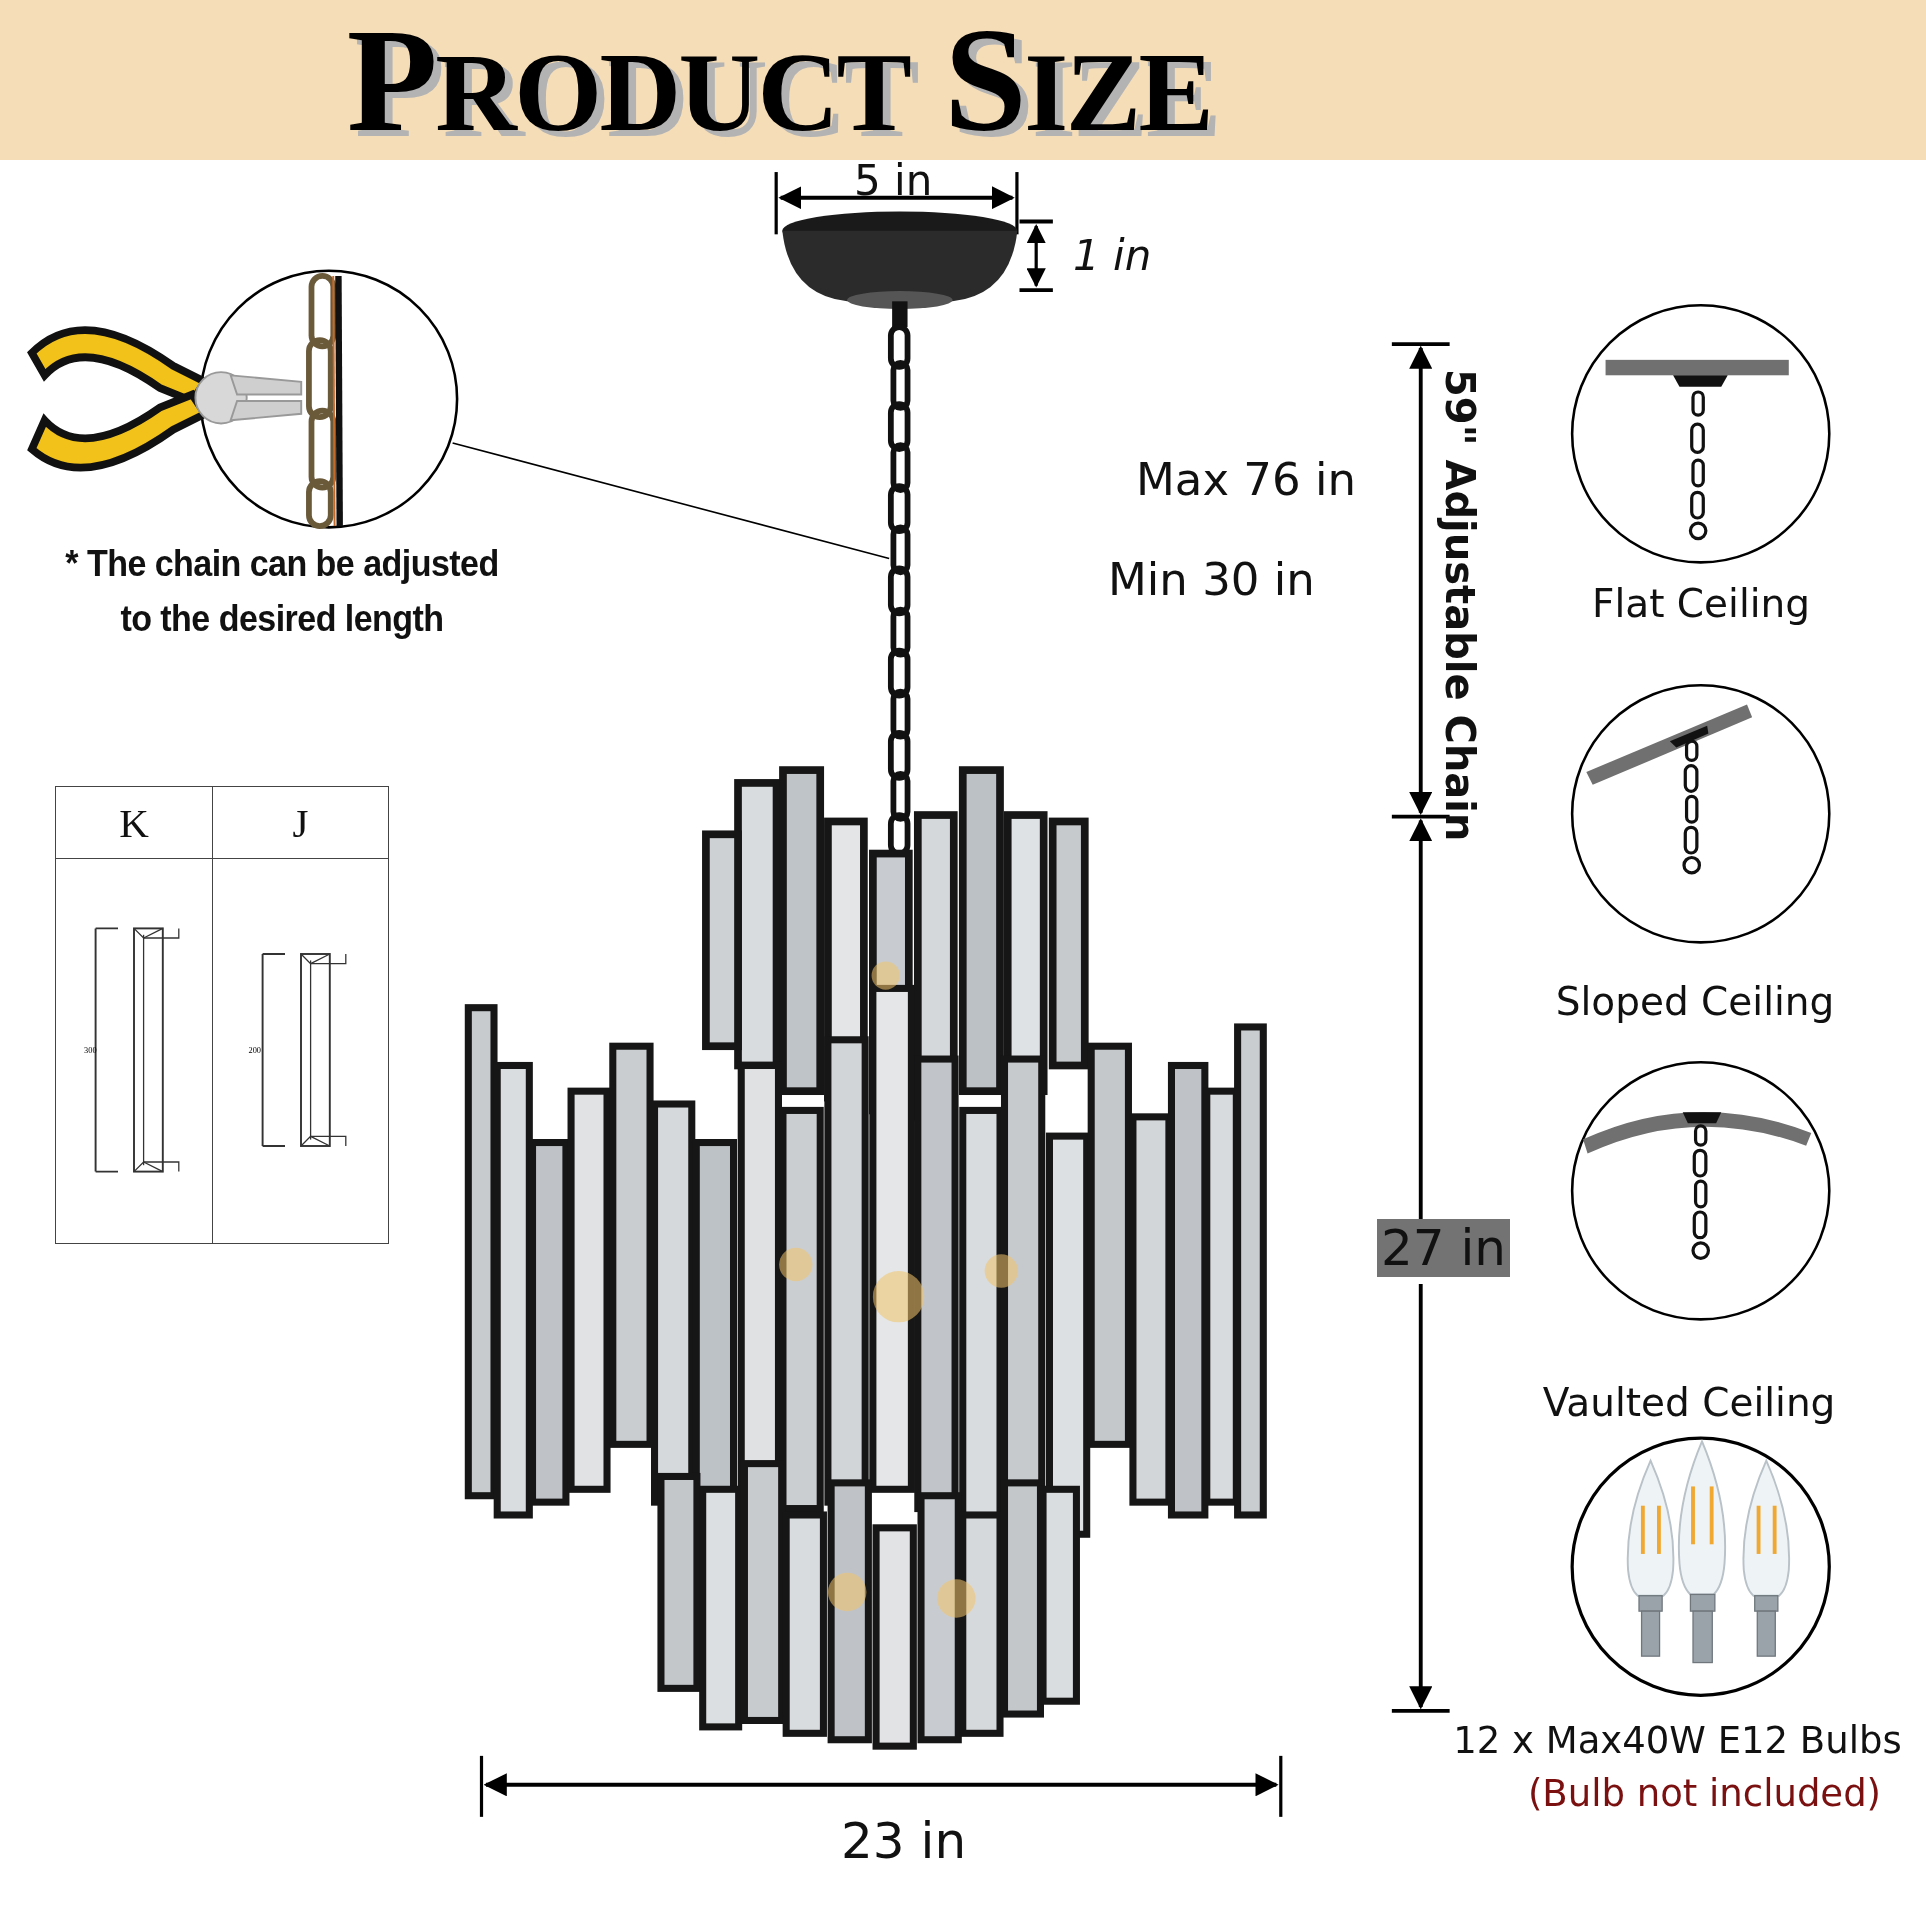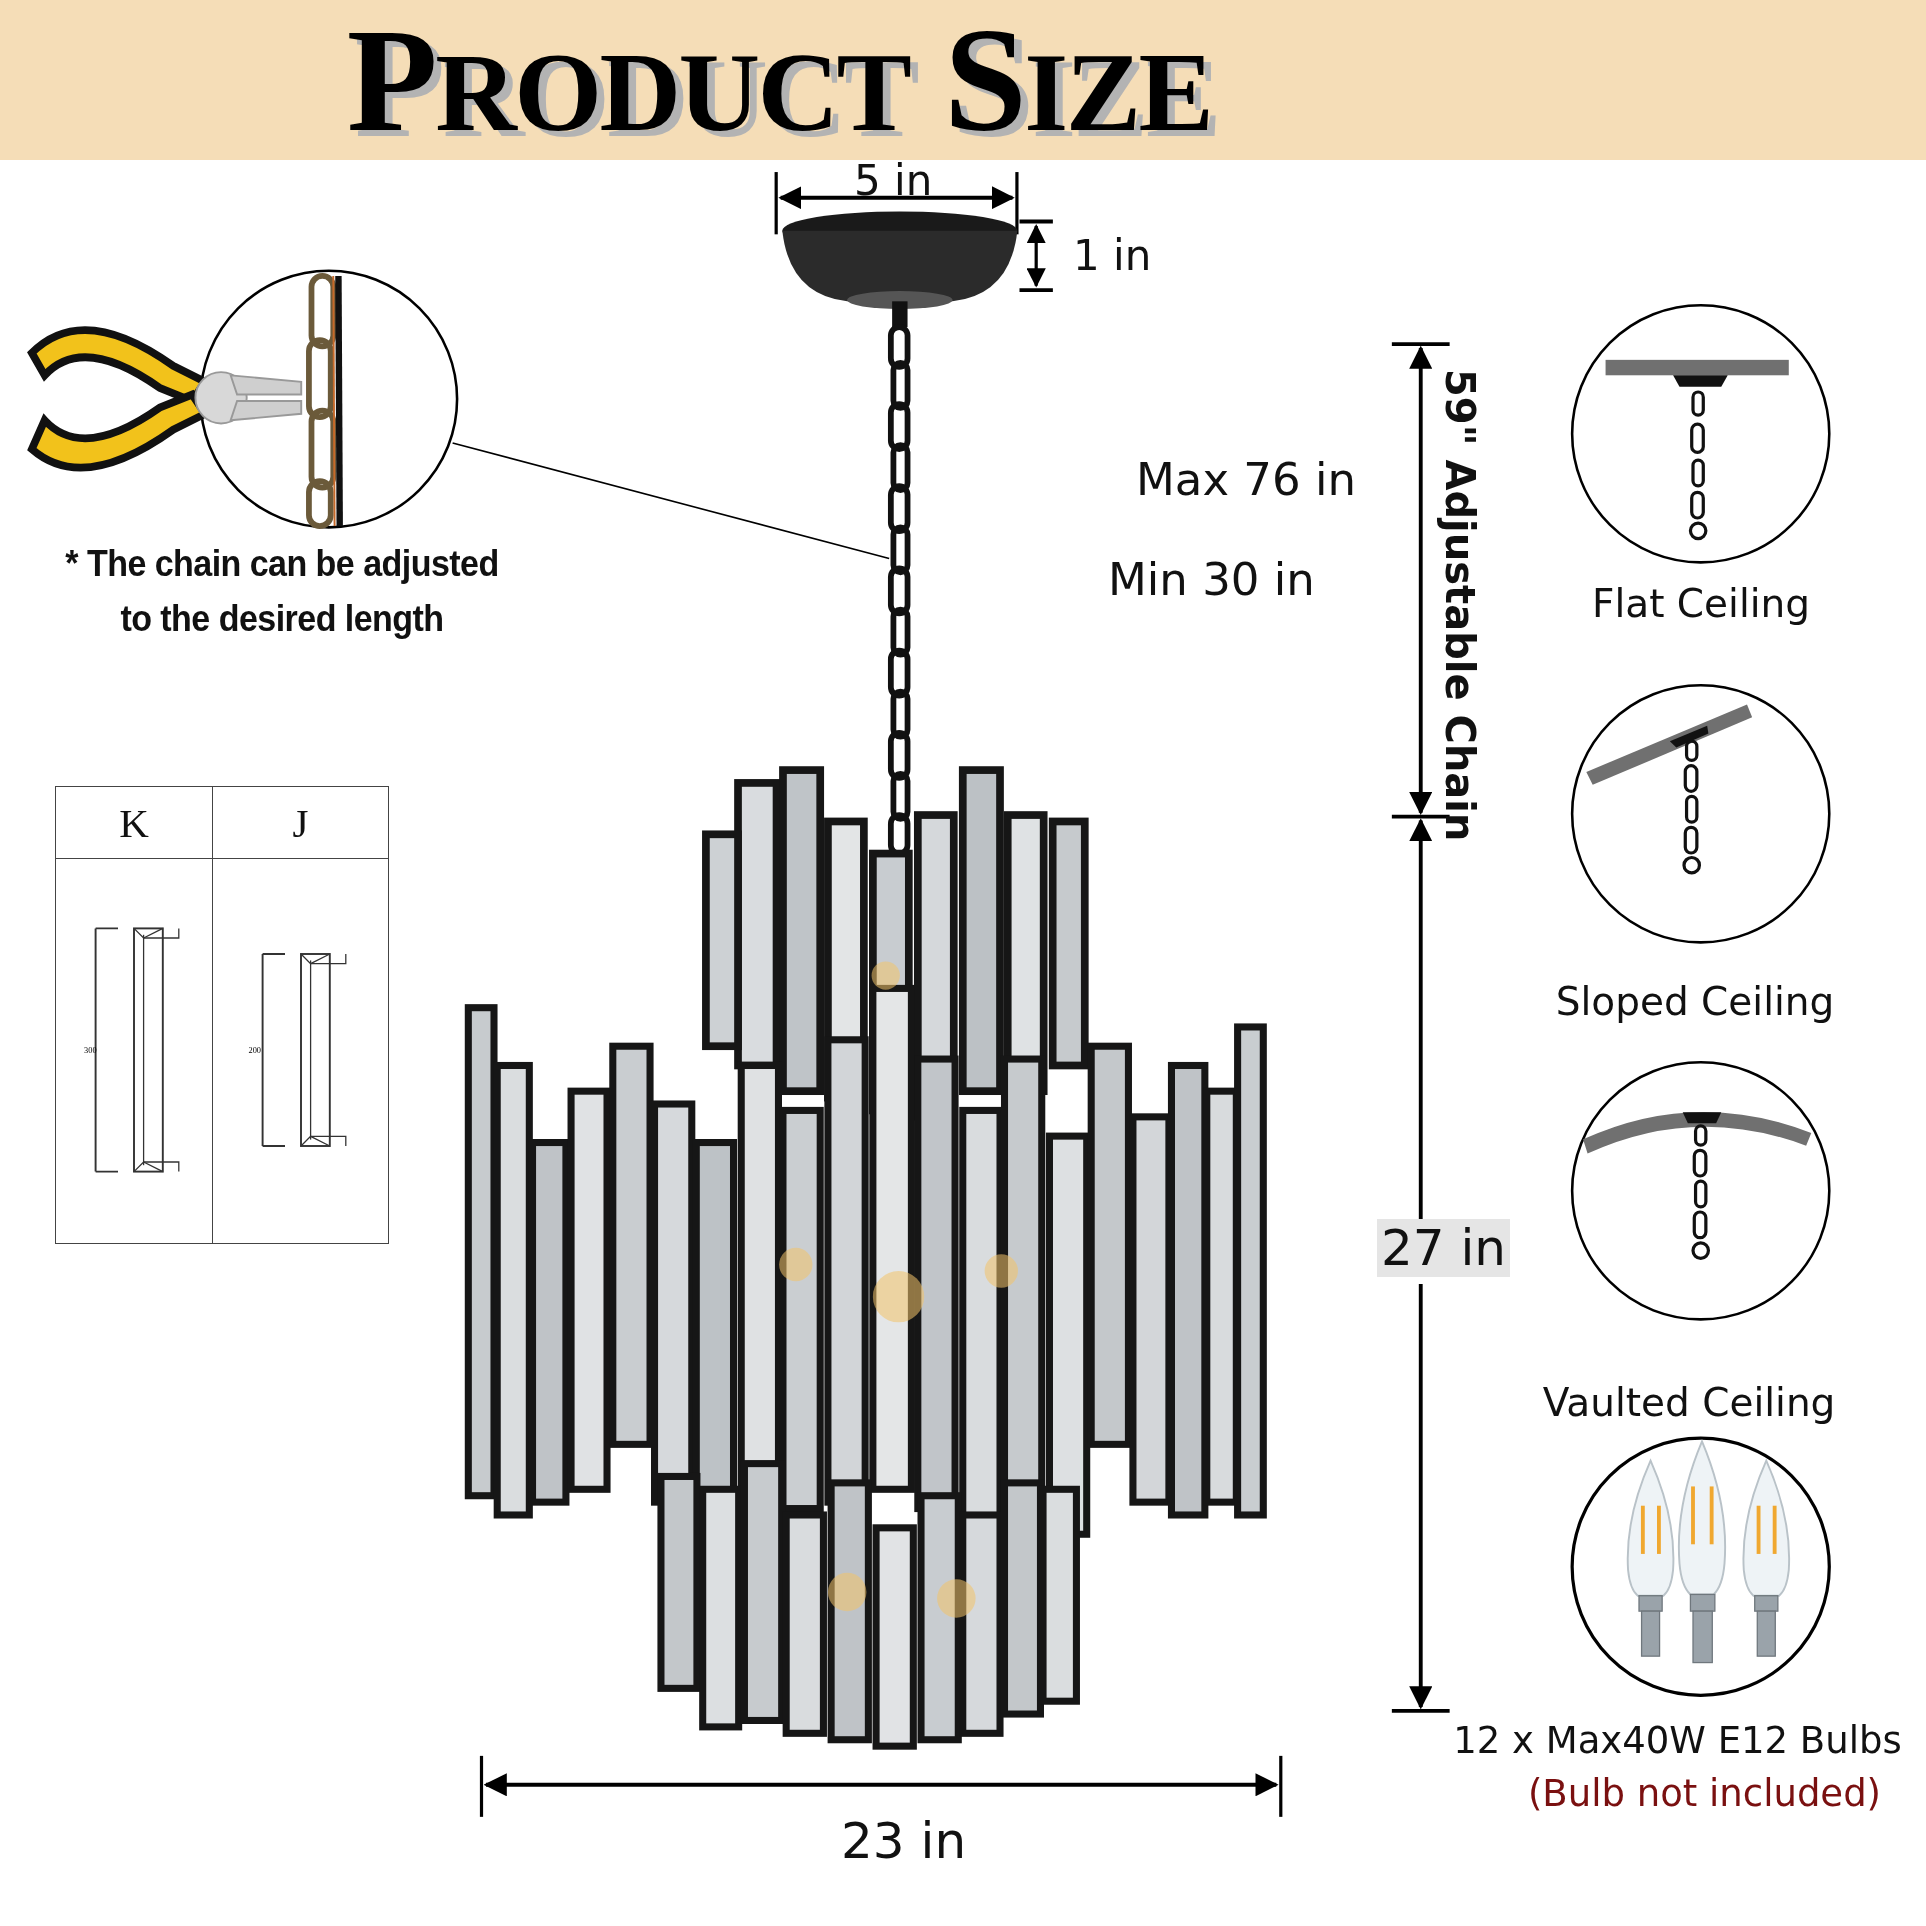--- a/index.html
+++ b/index.html
@@ -55,21 +55,21 @@
   <line x1="2213" y1="2000" x2="2213" y2="2659" stroke="#000" stroke-width="6" marker-end="url(#ah)"></line>
 
   <line x1="750" y1="2735" x2="750" y2="2830" stroke="#000" stroke-width="5"></line>
   <line x1="1995" y1="2735" x2="1995" y2="2830" stroke="#000" stroke-width="5"></line>
   <line x1="757" y1="2780" x2="1988" y2="2780" stroke="#000" stroke-width="6" marker-start="url(#ah)" marker-end="url(#ah)"></line>
 
   <line x1="705" y1="690" x2="1385" y2="870" stroke="#000" stroke-width="2.5"></line>
 </svg>
 
 <div class="abs dim-text" style="left:854px;top:148px;margin-top:8px;">5 in</div>
-<div class="abs dim-text" style="left:1073px;top:231px;">1 in</div>
+<div class="abs dim-text" style="left:1073px;top:231px;font-style:italic;">1 in</div>
 
 <svg class="abs" style="left:449px;top:205px" width="867" height="1554" viewBox="0 0 1350 2420">
 
   <ellipse cx="702" cy="40" rx="183" ry="30" fill="#1a1a1a"></ellipse>
   <path d="M519,40 Q530,140 620,150 L784,150 Q874,140 885,40 Z" fill="#2b2b2b"></path>
   <ellipse cx="702" cy="148" rx="82" ry="14" fill="#555"></ellipse>
   <rect x="690" y="150" width="24" height="40" fill="#111"></rect>
 
   <g fill="none" stroke="#111" stroke-width="9">
     <rect x="688" y="190" width="26" height="62" rx="13"></rect>
@@ -195,21 +195,21 @@
     </td>
   </tr>
 </tbody>
   </table>
 
 <div class="abs dim-text" style="left:1136px;top:453px;font-size:45px;">Max 76 in</div>
 <div class="abs dim-text" style="left:1108px;top:525px;font-size:45px;margin-top:28px;">Min 30 in</div>
 
 <div class="abs dim-text" style="left:1483px;top:369px;font-size:40px;font-weight:bold;transform:rotate(90deg);transform-origin:left top;">59" Adjustable Chain</div>
 
-<div class="abs dim-text big" style="left:1377px;top:1219px;background:#e5e5e5;padding:0 3.9px;">27 in</div>
+<div class="abs dim-text big" style="left:1377px;top:1219px;background:#737373;padding:0 3.9px;">27 in</div>
 
 <div class="abs dim-text big" style="left:841px;top:1812px;">23 in</div>
 
 <svg class="abs" style="left:1567px;top:302px" width="270" height="270" viewBox="0 0 420 420">
   <circle cx="208" cy="205" r="200" fill="#fff" stroke="#000" stroke-width="4"></circle>
   <rect x="60" y="90" width="285" height="24" fill="#707070"></rect>
   <path d="M165,114 L250,114 L240,132 L175,132 Z" fill="#111"></path>
   <g fill="none" stroke="#111" stroke-width="5">
     <rect x="196" y="140" width="16" height="36" rx="8"></rect>
     <rect x="194" y="190" width="18" height="44" rx="9"></rect>

